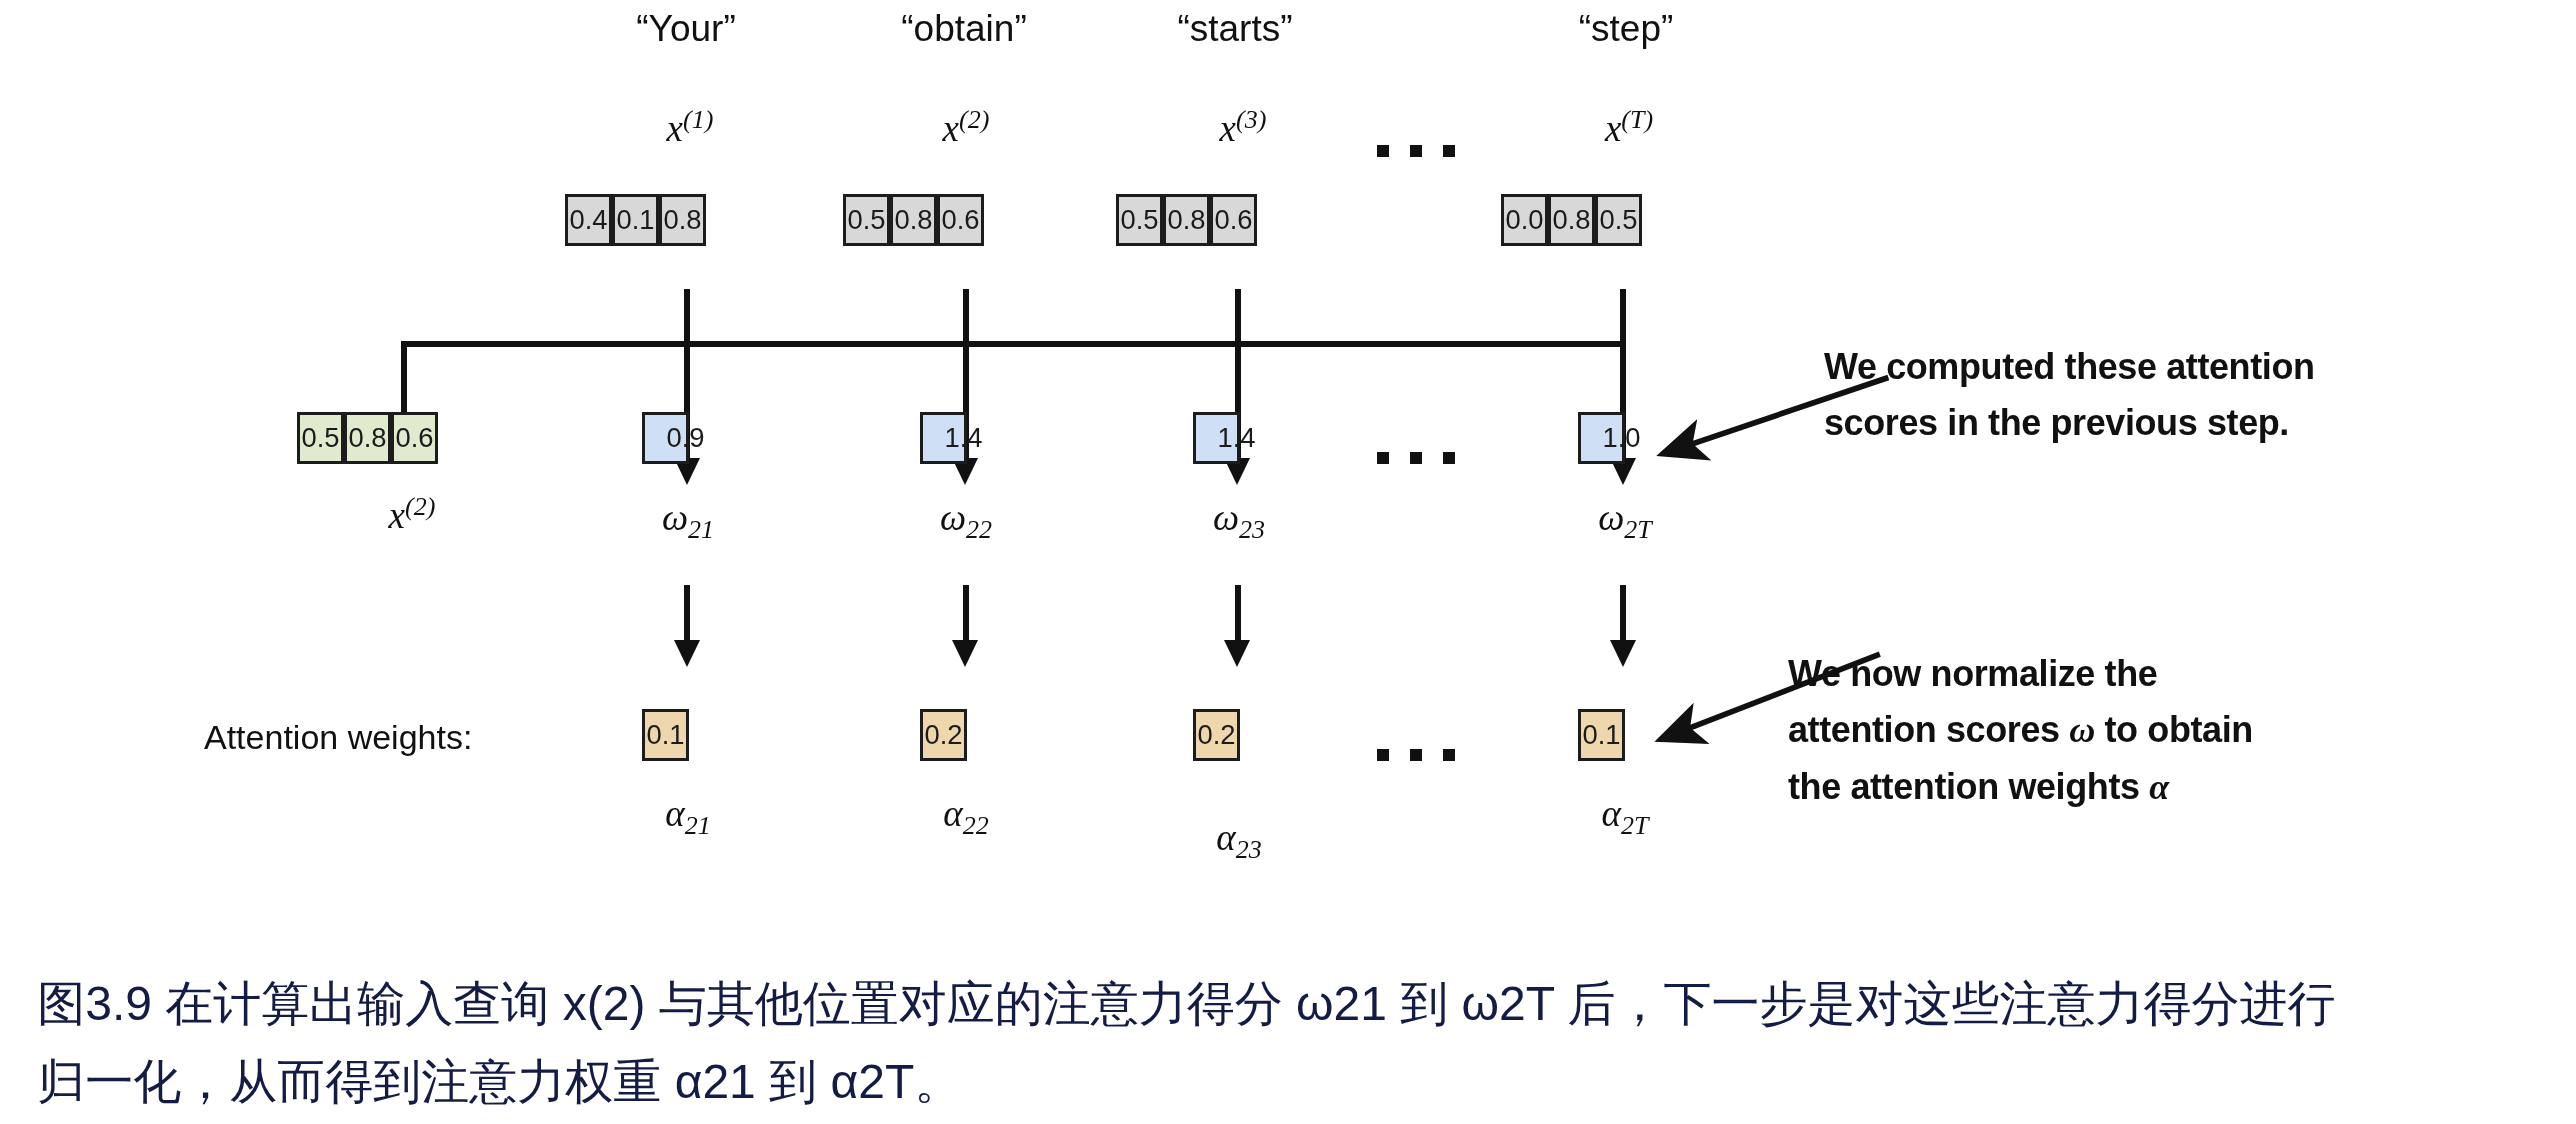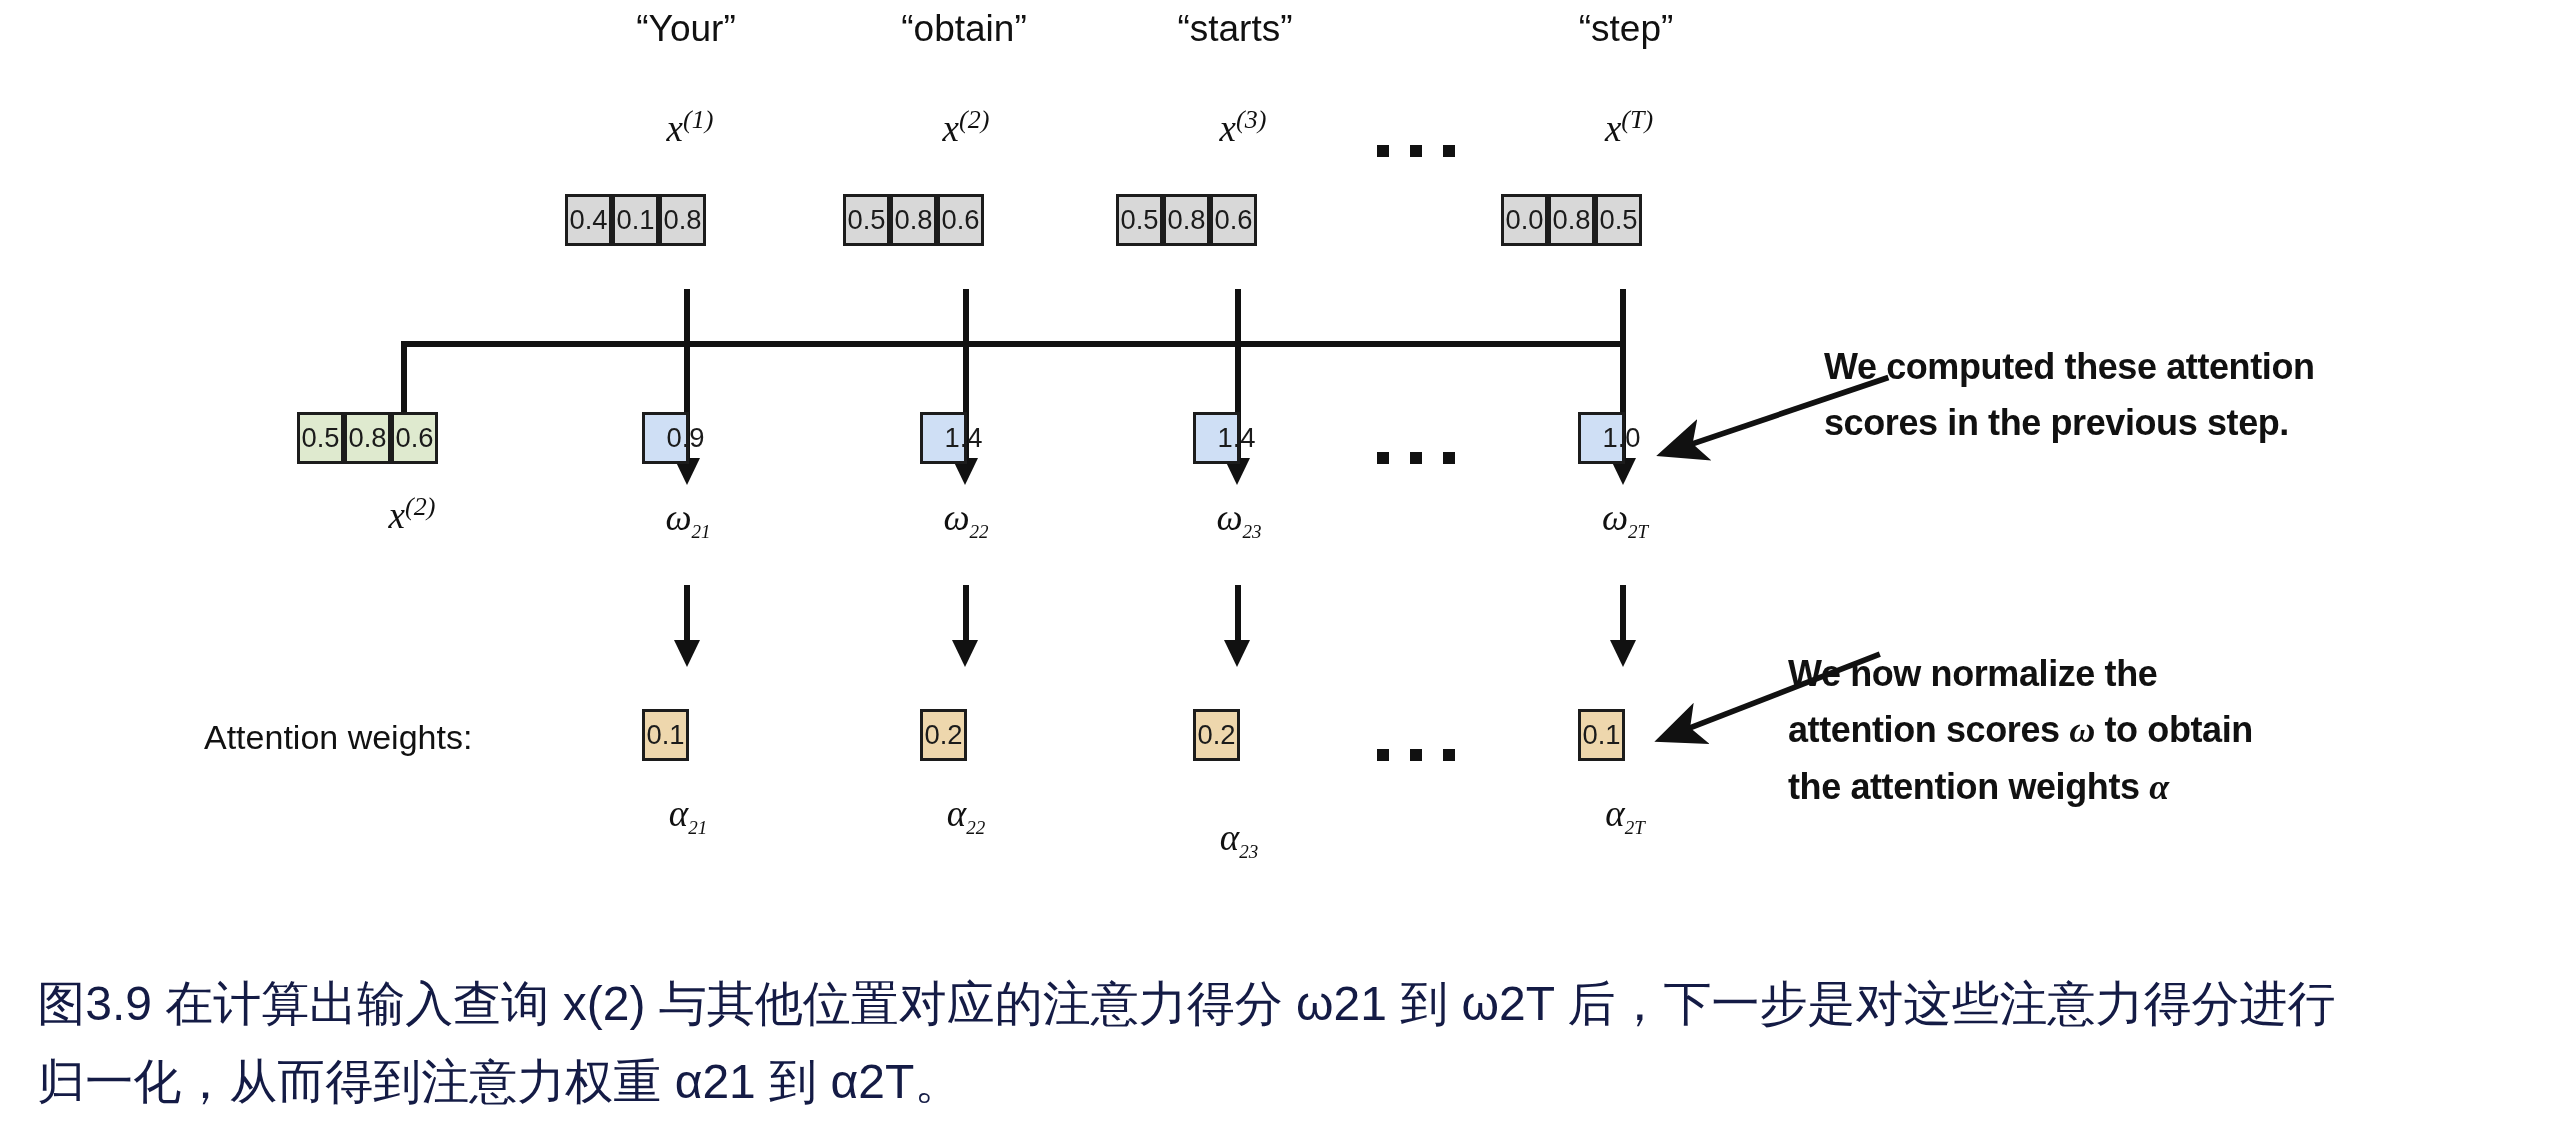--- a/index.html
+++ b/index.html
@@ -24,21 +24,21 @@
         font-family:"Liberation Sans",sans-serif;color:#1b1b1b;
         box-sizing:border-box;line-height:1;}
   .cell.gray{background:#d8d8d8;}
   .cell.green{background:#dfeacf;}
   .cell.blue{background:#cfdff5;padding-left:40px;}
   .cell.orange{background:#eed7ad;}
 
   
   .glab{position:absolute;font-size:37px;font-family:"Liberation Serif",serif;
         font-style:italic;color:#111;white-space:nowrap;transform:translateX(-50%);}
-  .glab .sub{font-size:19px;vertical-align:sub;font-style:italic;}
+  .glab .sub{font-size:26px;vertical-align:sub;font-style:italic;}
 
   
   .hbus{position:absolute;background:#111;height:5.6px;}
   .vstub{position:absolute;background:#111;width:5.6px;}
   .arrowline{position:absolute;width:5.6px;background:#111;}
   .arrowhead{position:absolute;width:0;height:0;
              border-left:13.7px solid transparent;border-right:13.7px solid transparent;
              border-top:27.4px solid #111;transform:translateX(-50%);}
 
   

